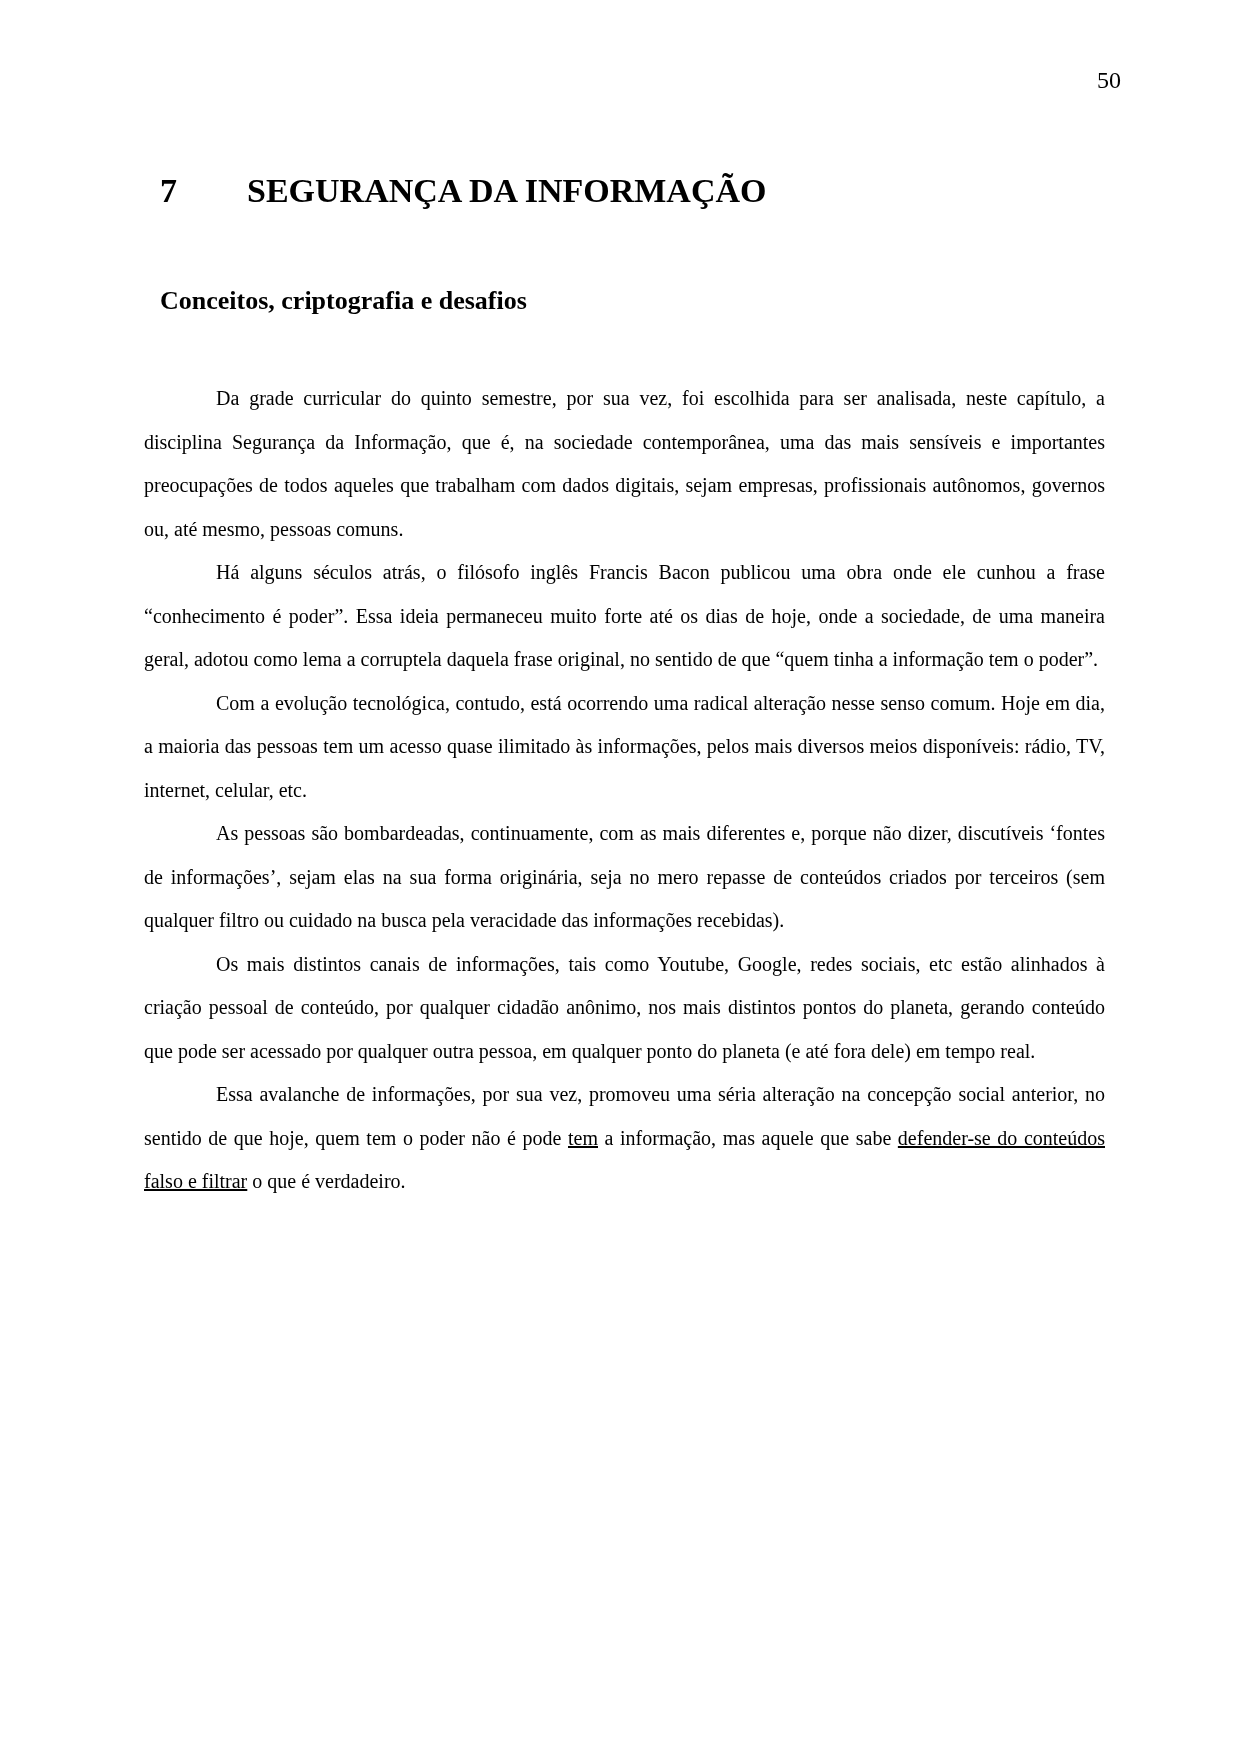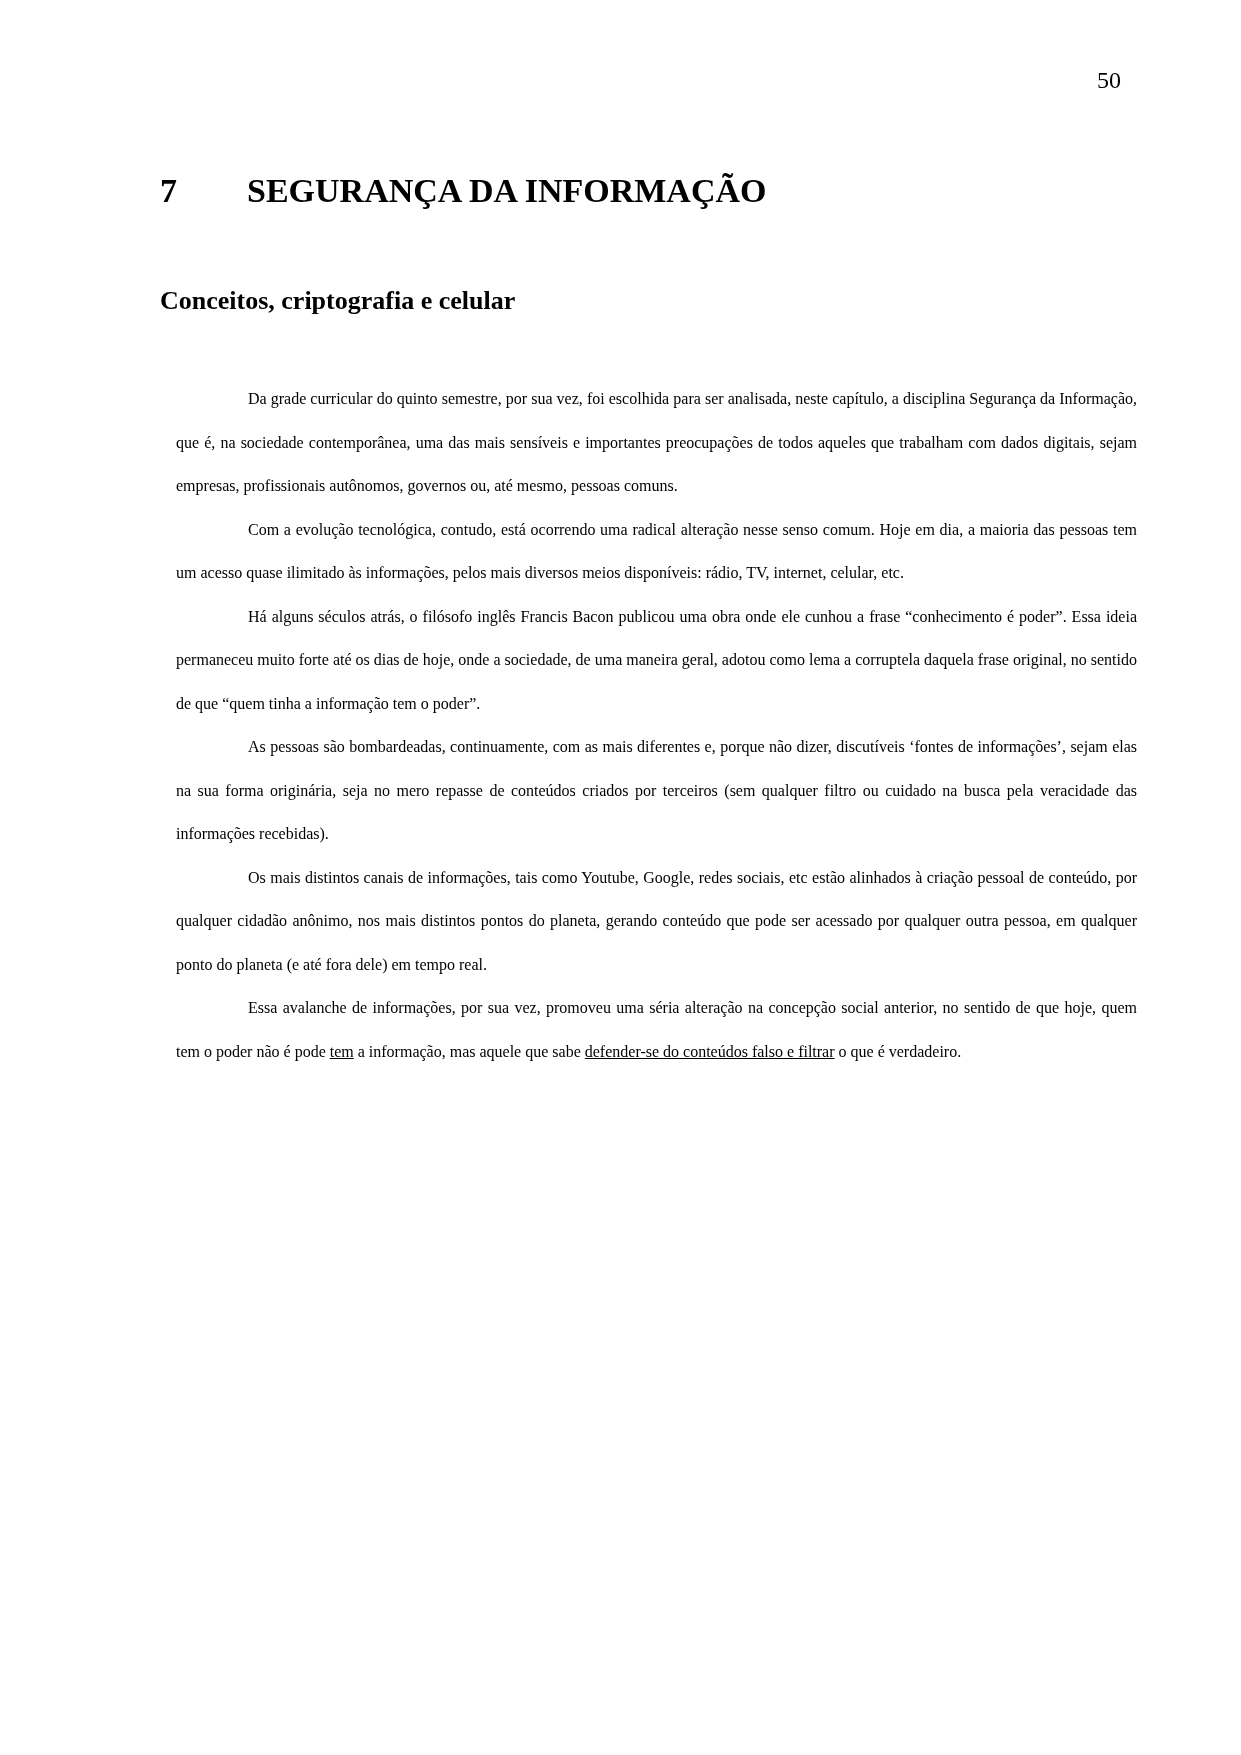--- a/index.html
+++ b/index.html
@@ -42,23 +42,23 @@
     position: absolute;
     top: 286px;
     left: 160px;
     width: 961px;
     font-size: 26px;
     font-weight: bold;
   }
   .body-text {
     position: absolute;
     top: 377px;
-    left: 176px;
+    left: 144px;
     width: 961px;
-    font-size: 16px;
+    font-size: 20px;
     line-height: 43.5px;
     text-align: justify;
   }
   .body-text p {
     margin: 0;
     padding: 0;
     text-indent: 72px;
   }
   .body-text span.u {
     text-decoration: underline;
@@ -68,24 +68,24 @@
 <body>
 
 <div class="page">
 
   <div class="page-number">50</div>
 
   <div class="chapter-heading">
     <span class="heading-number">7</span><span>SEGURANÇA DA INFORMAÇÃO</span>
   </div>
 
-  <div class="section-subheading">Conceitos, criptografia e celular</div>
+  <div class="section-subheading">Conceitos, criptografia e desafios</div>
 
   <div class="body-text">
       <p><span>Da grade curricular do quinto semestre, por sua vez, foi escolhida para ser analisada, neste capítulo, a disciplina Segurança da Informação, que é, na sociedade contemporânea, uma das mais sensíveis e importantes preocupações de todos aqueles que trabalham com dados digitais, sejam empresas, profissionais autônomos, governos ou, até mesmo, pessoas comuns.</span></p>
+      <p><span>Há alguns séculos atrás, o filósofo inglês Francis Bacon publicou uma obra onde ele cunhou a frase “conhecimento é poder”. Essa ideia permaneceu muito forte até os dias de hoje, onde a sociedade, de uma maneira geral, adotou como lema a corruptela daquela frase original, no sentido de que “quem tinha a informação tem o poder”.</span></p>
       <p><span>Com a evolução tecnológica, contudo, está ocorrendo uma radical alteração nesse senso comum. Hoje em dia, a maioria das pessoas tem um acesso quase ilimitado às informações, pelos mais diversos meios disponíveis: rádio, TV, internet, celular, etc.</span></p>
-      <p><span>Há alguns séculos atrás, o filósofo inglês Francis Bacon publicou uma obra onde ele cunhou a frase “conhecimento é poder”. Essa ideia permaneceu muito forte até os dias de hoje, onde a sociedade, de uma maneira geral, adotou como lema a corruptela daquela frase original, no sentido de que “quem tinha a informação tem o poder”.</span></p>
       <p><span>As pessoas são bombardeadas, continuamente, com as mais diferentes e, porque não dizer, discutíveis ‘fontes de informações’, sejam elas na sua forma originária, seja no mero repasse de conteúdos criados por terceiros (sem qualquer filtro ou cuidado na busca pela veracidade das informações recebidas).</span></p>
       <p><span>Os mais distintos canais de informações, tais como Youtube, Google, redes sociais, etc estão alinhados à criação pessoal de conteúdo, por qualquer cidadão anônimo, nos mais distintos pontos do planeta, gerando conteúdo que pode ser acessado por qualquer outra pessoa, em qualquer ponto do planeta (e até fora dele) em tempo real.</span></p>
       <p><span>Essa avalanche de informações, por sua vez, promoveu uma séria alteração na concepção social anterior, no sentido de que hoje, quem tem o poder não é pode </span><span class="u">tem</span><span> a informação, mas aquele que sabe </span><span class="u">defender-se do conteúdos falso e filtrar</span><span> o que é verdadeiro.</span></p>
     </div>
 
 </div>
 
 </body></html>

